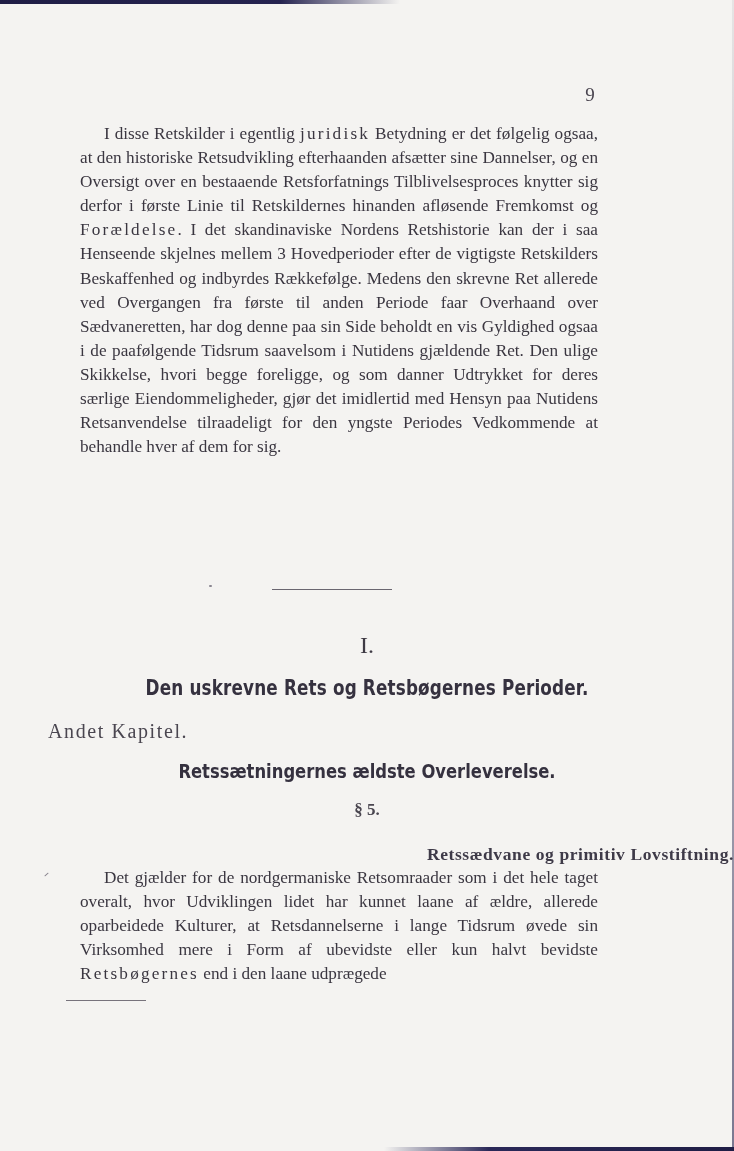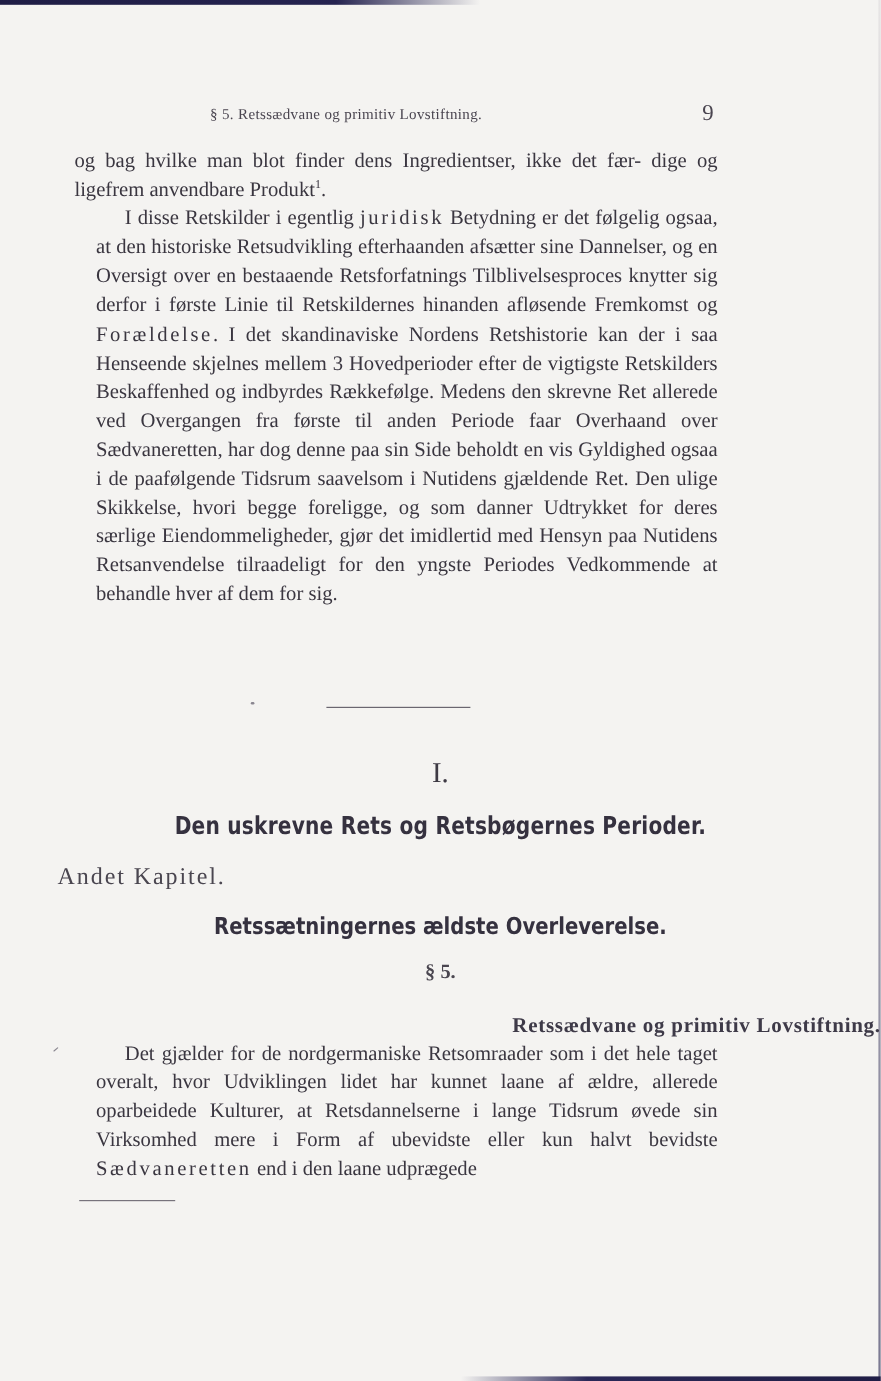--- a/index.html
+++ b/index.html
@@ -88,39 +88,37 @@
   }
 </style>
 </head>
 <body>
 
 <div class="edge-top"></div>
 <div class="edge-right"></div>
 <div class="edge-bottom"></div>
 
 <div class="running-head">
-  <span class="title">§ 5.  Retssædvane og primitiv Lovstiftning.</span>
   <span class="page-no">9</span>
 </div>
 
 <div class="body-text" id="para-block-1">
-  <p><span>og bag hvilke man blot finder dens Ingredientser, ikke det fær-</span> <span>dige og ligefrem anvendbare Produkt</span><sup>1</sup><span>.</span></p>
   <p class="indent"><span>I disse Retskilder i egentlig </span><span class="spaced">juridisk</span><span> Betydning er det følgelig ogsaa, at den historiske Retsudvikling efterhaanden afsætter sine Dannelser, og en Oversigt over en bestaaende Retsforfatnings Tilblivelsesproces knytter sig derfor i første Linie til Retskildernes hinanden afløsende Fremkomst og </span><span class="spaced">Forældelse</span><span>. I det skandinaviske Nordens Retshistorie kan der i saa Henseende skjelnes mellem 3 Hovedperioder efter de vigtigste Retskilders Beskaffenhed og indbyrdes Rækkefølge. Medens den skrevne Ret allerede ved Overgangen fra første til anden Periode faar Overhaand over Sædvaneretten, har dog denne paa sin Side beholdt en vis Gyldighed ogsaa i de paafølgende Tidsrum saavelsom i Nutidens gjældende Ret. Den ulige Skikkelse, hvori begge foreligge, og som danner Udtrykket for deres særlige Eiendommeligheder, gjør det imidlertid med Hensyn paa Nutidens Retsanvendelse tilraadeligt for den yngste Periodes Vedkommende at behandle hver af dem for sig.</span></p>
 </div>
 
 <div class="divider"></div>
 <div class="stray-mark" style="left:209px; top:585px;"></div>
 <div class="stray-mark" style="left:44px; top:874px; width:5px; height:1px; transform:rotate(-40deg);"></div>
 
 <div class="part-numeral">I.</div>
 <div class="part-title">Den uskrevne Rets og Retsbøgernes Perioder.</div>
 <div class="chapter-label">Andet Kapitel.</div>
 <div class="chapter-title">Retssætningernes ældste Overleverelse.</div>
 <div class="section-number">§ 5.</div>
 <div class="section-title">Retssædvane og primitiv Lovstiftning.</div>
 
 <div class="body-text" id="para-block-2">
-  <p class="indent"><span>Det gjælder for de nordgermaniske Retsomraader som i det hele taget overalt, hvor Udviklingen lidet har kunnet laane af ældre, allerede oparbeidede Kulturer, at Retsdannelserne i lange Tidsrum øvede sin Virksomhed mere i Form af ubevidste eller kun halvt bevidste </span><span class="spaced">Sædvaneretten</span><span> end i den laane udprægede</span></p>
+  <p class="indent"><span>Det gjælder for de nordgermaniske Retsomraader som i det hele taget overalt, hvor Udviklingen lidet har kunnet laane af ældre, allerede oparbeidede Kulturer, at Retsdannelserne i lange Tidsrum øvede sin Virksomhed mere i Form af ubevidste eller kun halvt bevidste </span><span class="spaced">Retsbøgernes</span><span> end i den laane udprægede</span></p>
 </div>
 
 <div class="footnote-rule"></div>
 <div class="footnotes">
 </div>
 
 </body></html>

